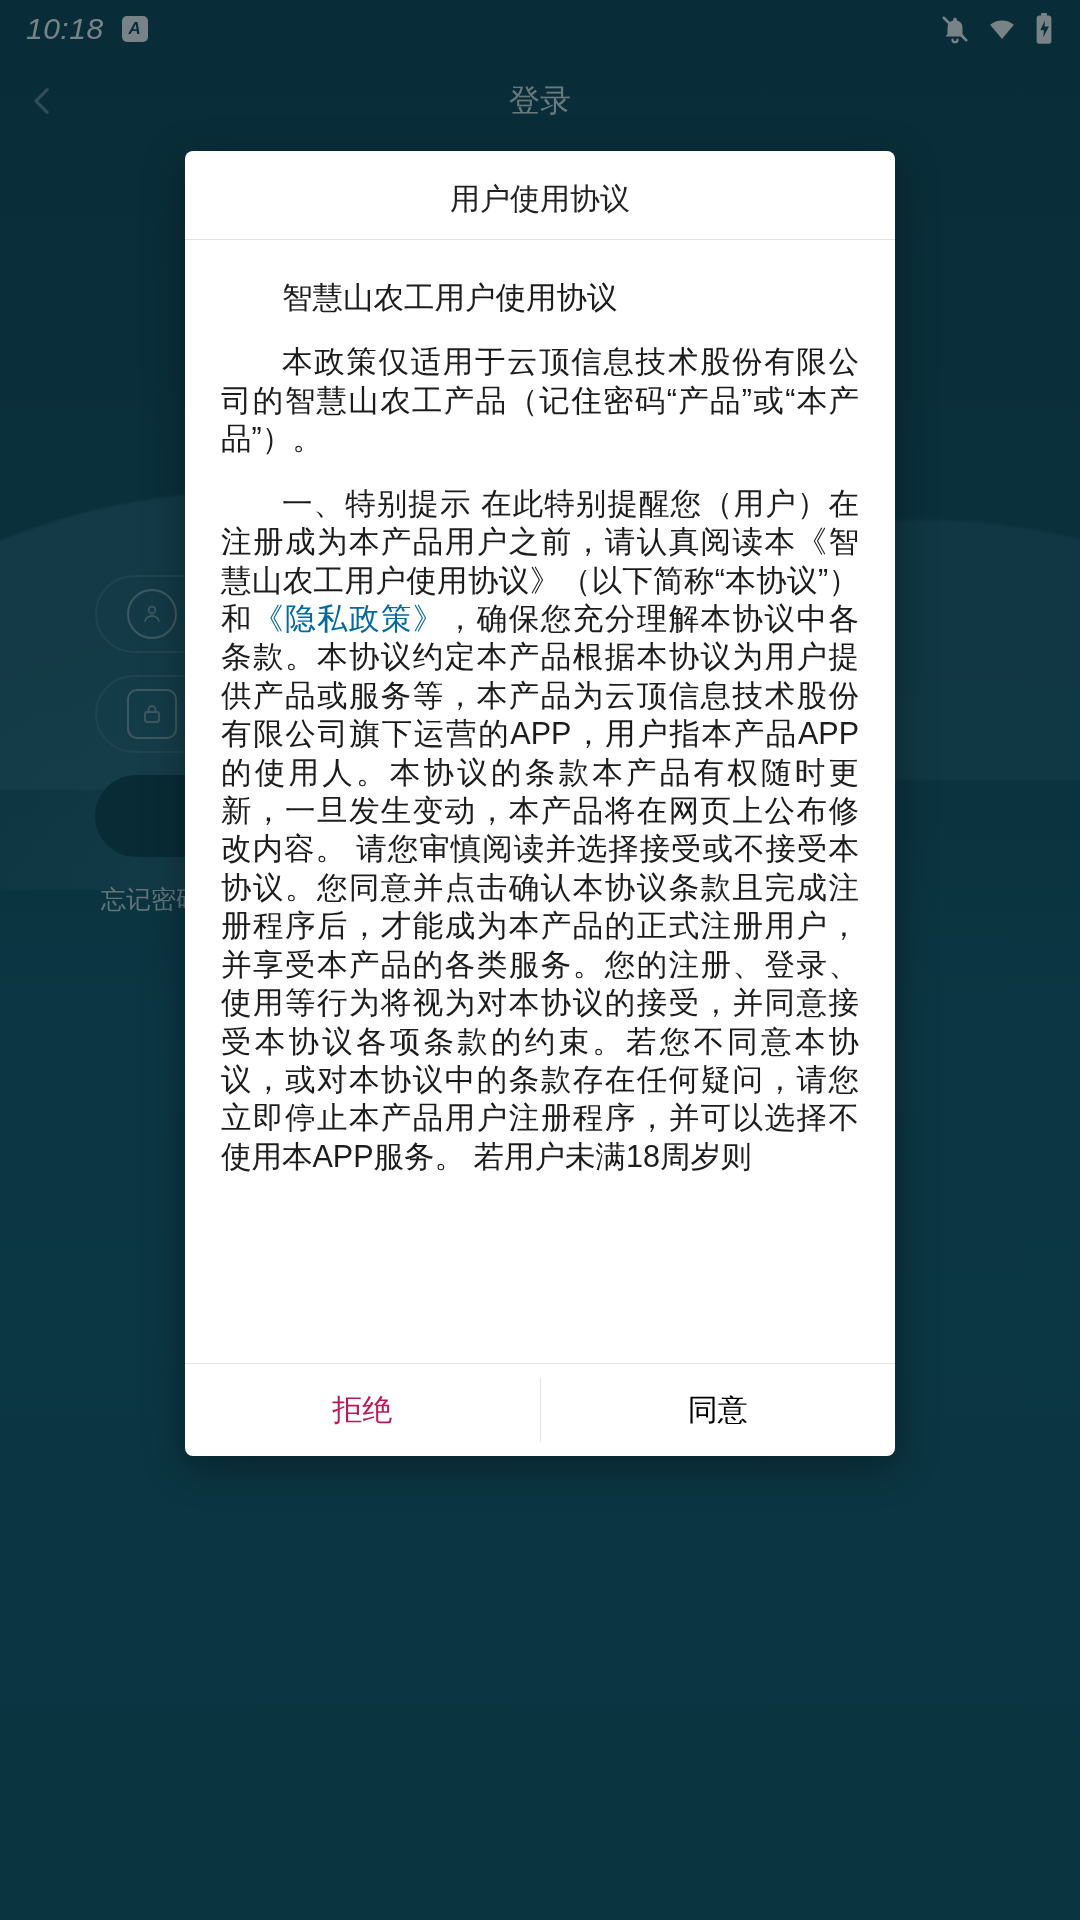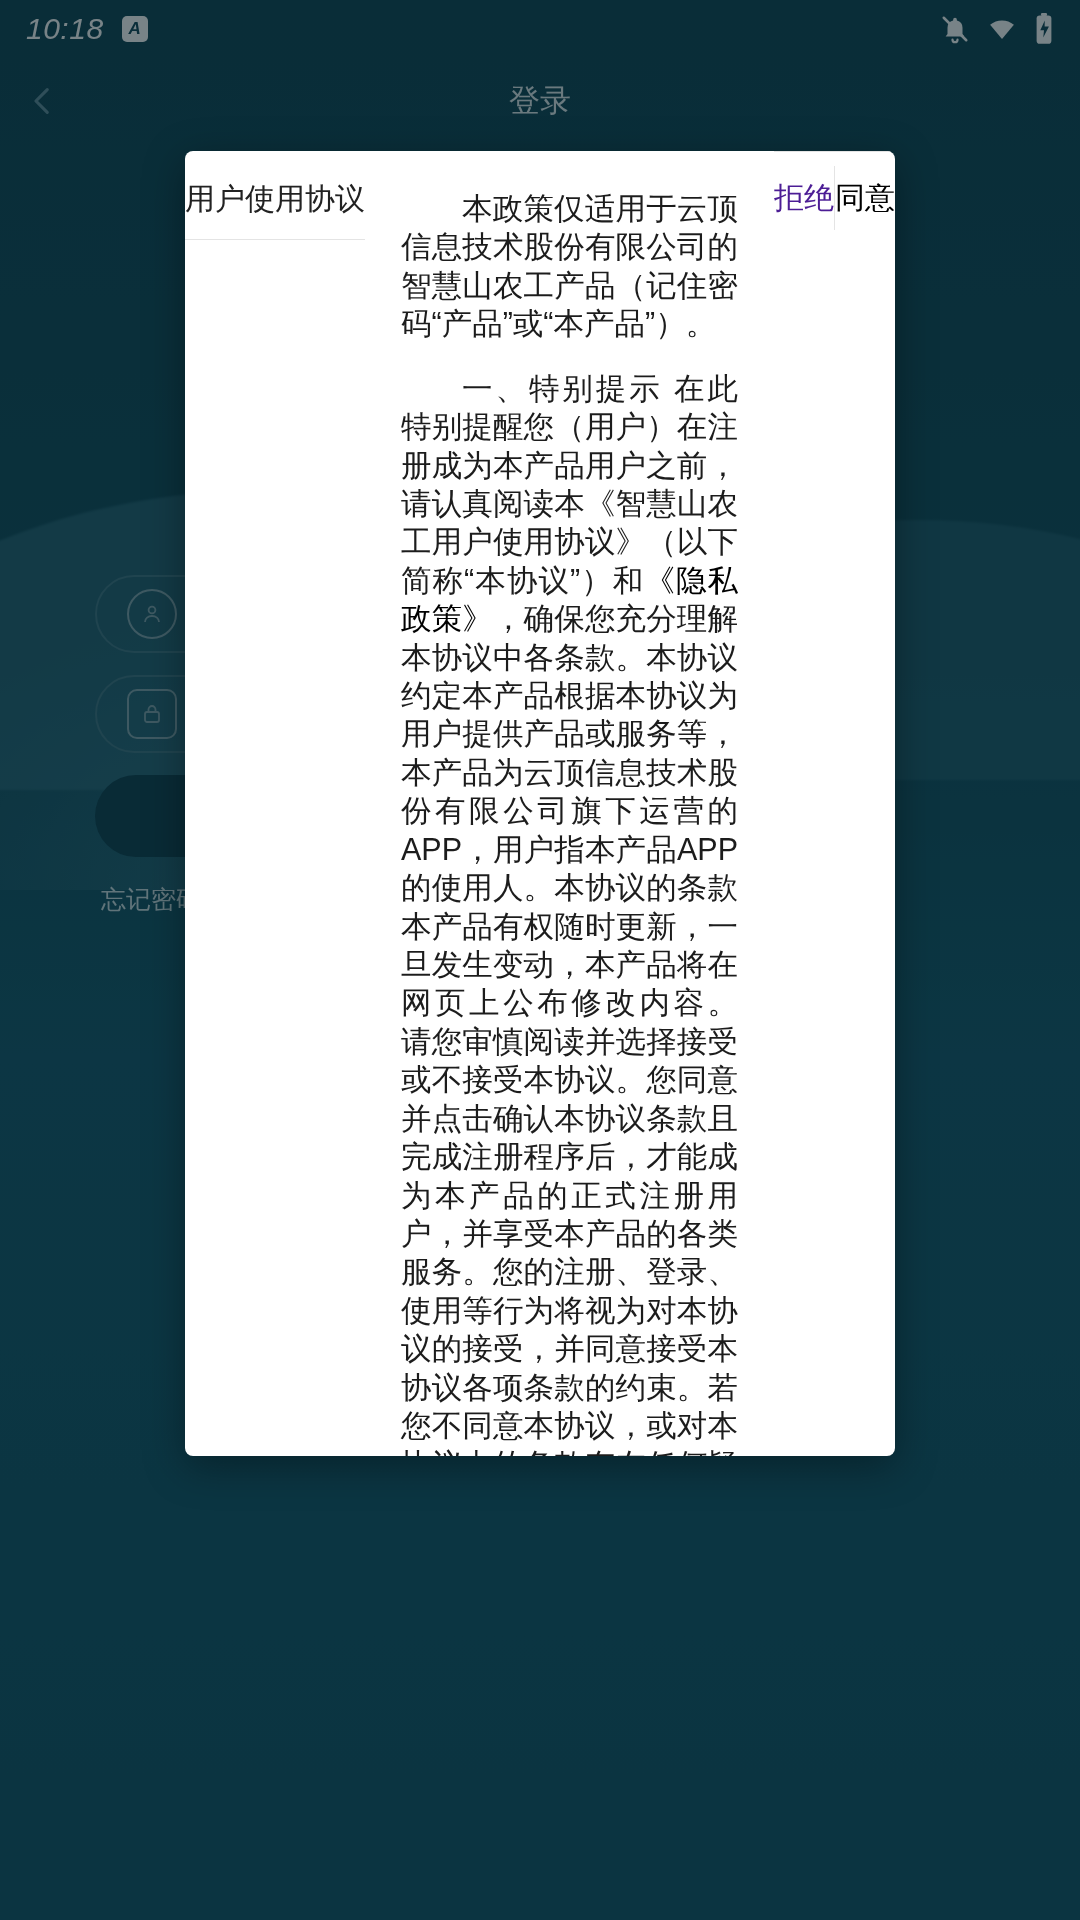--- a/index.html
+++ b/index.html
@@ -174,21 +174,21 @@
   .modal {
     position: absolute;
     left: 185px;
     top: 151px;
     width: 710px;
     height: 1305px;
     background: #ffffff;
     border-radius: 8px;
     box-shadow: 0 10px 40px rgba(0,0,0,0.35);
     display: flex;
-    flex-direction: row;
+    flex-direction: column;
     overflow: hidden;
   }
   .modal-title {
     height: 80px;
     display: flex;
     align-items: center;
     justify-content: center;
     font-size: 30px;
     color: #222222;
     border-bottom: 1px solid #e4e4e4;
@@ -205,37 +205,37 @@
     font-size: 30.5px;
     line-height: 1.26;
     color: #1c1c1c;
     text-align: justify;
     text-justify: inter-ideograph;
     margin: 0 0 26px 0;
     text-indent: 2em;
   }
   .doc-p.tight { margin-bottom: 20px; }
   .doc-link {
-    color: #000000;
+    color: #0369a1;
   }
   .modal-footer {
     flex: none;
     height: 92px;
     border-top: 1px solid #e4e4e4;
     display: flex;
     align-items: stretch;
   }
   .footer-btn {
     flex: 1;
     display: flex;
     align-items: center;
     justify-content: center;
     font-size: 30px;
   }
-  .footer-btn.reject { color: #4c1d95; }
+  .footer-btn.reject { color: #be185d; }
   .footer-btn.accept { color: #000000; }
   .footer-divider {
     width: 1px;
     background: #e4e4e4;
     margin: 14px 0;
     flex: none;
   }
 </style>
 </head>
 <body>
@@ -307,20 +307,21 @@
       <span>记住密码</span>
     </div>
   </div>
 
   <div class="scrim"></div>
 
   <div class="modal">
     <div class="modal-title">用户使用协议</div>
 
     <div class="modal-body">
+      <p class="doc-p">智慧山农工用户使用协议</p>
       <p class="doc-p">本政策仅适用于云顶信息技术股份有限公司的智慧山农工产品（记住密码“产品”或“本产品”）。</p>
       <p class="doc-p tight"><span>一、特别提示 在此特别提醒您（用户）在注册成为本产品用户之前，请认真阅读本《智慧山农工用户使用协议》（以下简称“本协议”）和</span><span class="doc-link">《隐私政策》</span><span>，确保您充分理解本协议中各条款。本协议约定本产品根据本协议为用户提供产品或服务等，本产品为云顶信息技术股份有限公司旗下运营的APP，用户指本产品APP的使用人。本协议的条款本产品有权随时更新，一旦发生变动，本产品将在网页上公布修改内容。 请您审慎阅读并选择接受或不接受本协议。您同意并点击确认本协议条款且完成注册程序后，才能成为本产品的正式注册用户，并享受本产品的各类服务。您的注册、登录、使用等行为将视为对本协议的接受，并同意接受本协议各项条款的约束。若您不同意本协议，或对本协议中的条款存在任何疑问，请您立即停止本产品用户注册程序，并可以选择不使用本APP服务。 若用户未满18周岁则</span></p>
     </div>
 
     <div class="modal-footer">
       <div class="footer-btn reject">拒绝</div>
       <div class="footer-divider"></div>
       <div class="footer-btn accept">同意</div>
     </div>
   </div>

